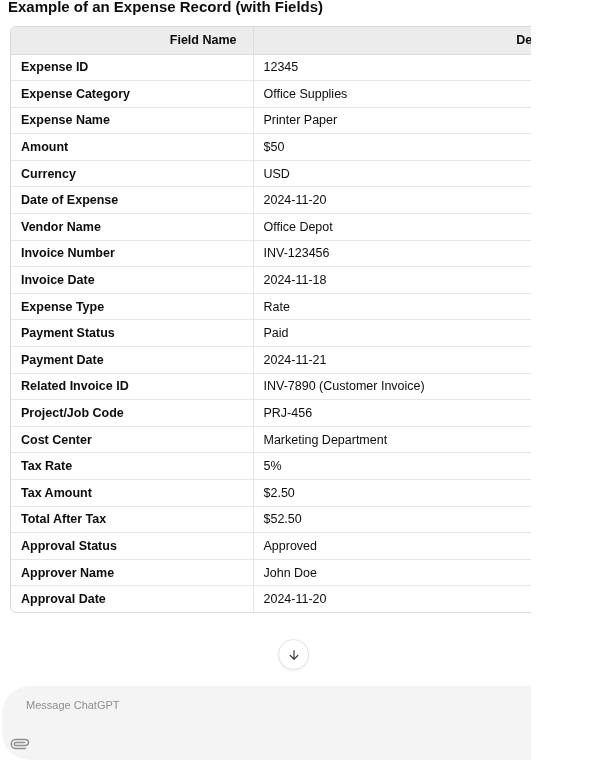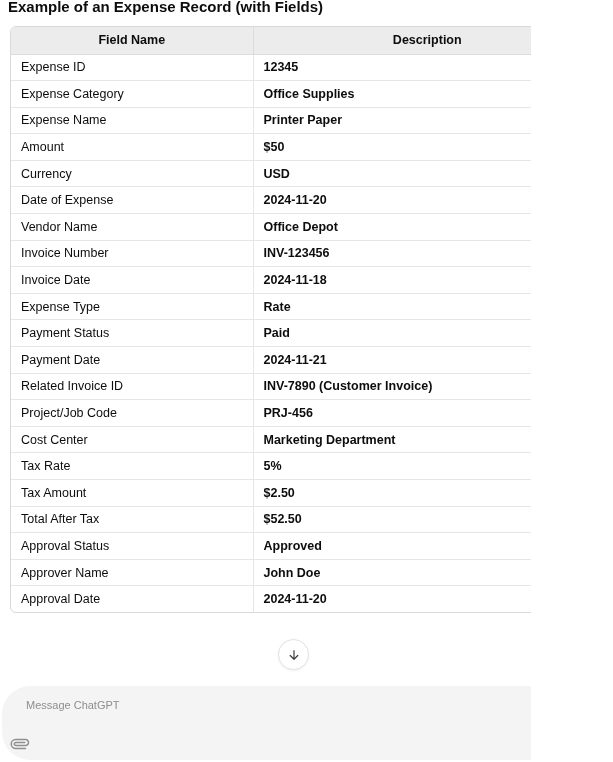--- a/index.html
+++ b/index.html
@@ -39,37 +39,37 @@
   }
   table {
     width: 100%;
     border-collapse: collapse;
     table-layout: fixed;
     font-size: 12.5px;
   }
   th {
     background: #ececec;
     font-weight: 600;
-    text-align: center;
+    text-align: right;
     height: 27px;
     padding: 0 16px;
     border-bottom: 1px solid #dcdcdc;
     color: #0d0d0d;
   }
   th:first-child { width: 242px; border-right: 1px solid #dcdcdc; }
   td {
     height: 26.6px;
     padding: 0 10px;
     border-bottom: 1px solid #e6e6e6;
-    font-weight: 700;
+    font-weight: 400;
     color: #0d0d0d;
     white-space: nowrap;
     overflow: hidden;
   }
-  td:first-child { font-weight: 400; border-right: 1px solid #e6e6e6; }
+  td:first-child { font-weight: 700; border-right: 1px solid #e6e6e6; }
   tr:last-child td { border-bottom: none; }
 
   .scroll-btn {
     position: absolute;
     left: 278px;
     top: 639px;
     width: 31px;
     height: 31px;
     border-radius: 50%;
     background: #ffffff;

